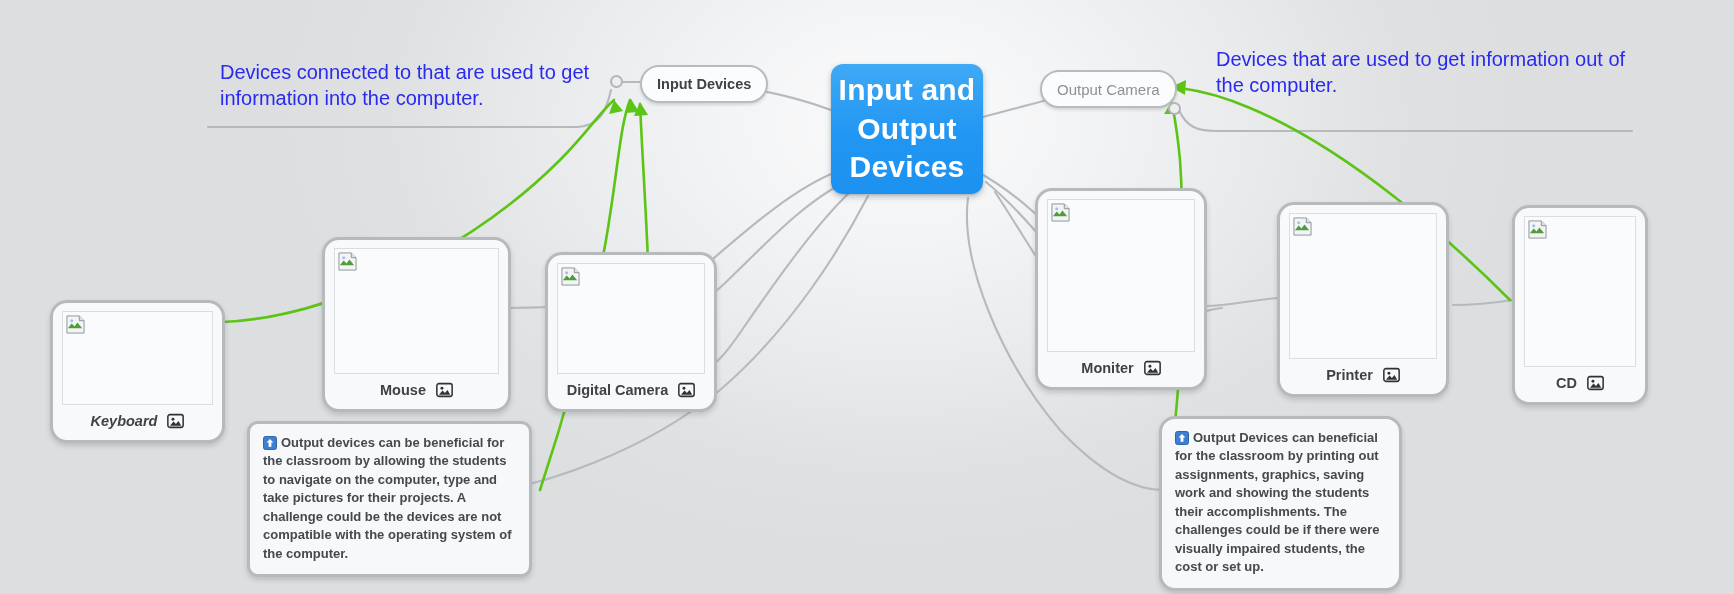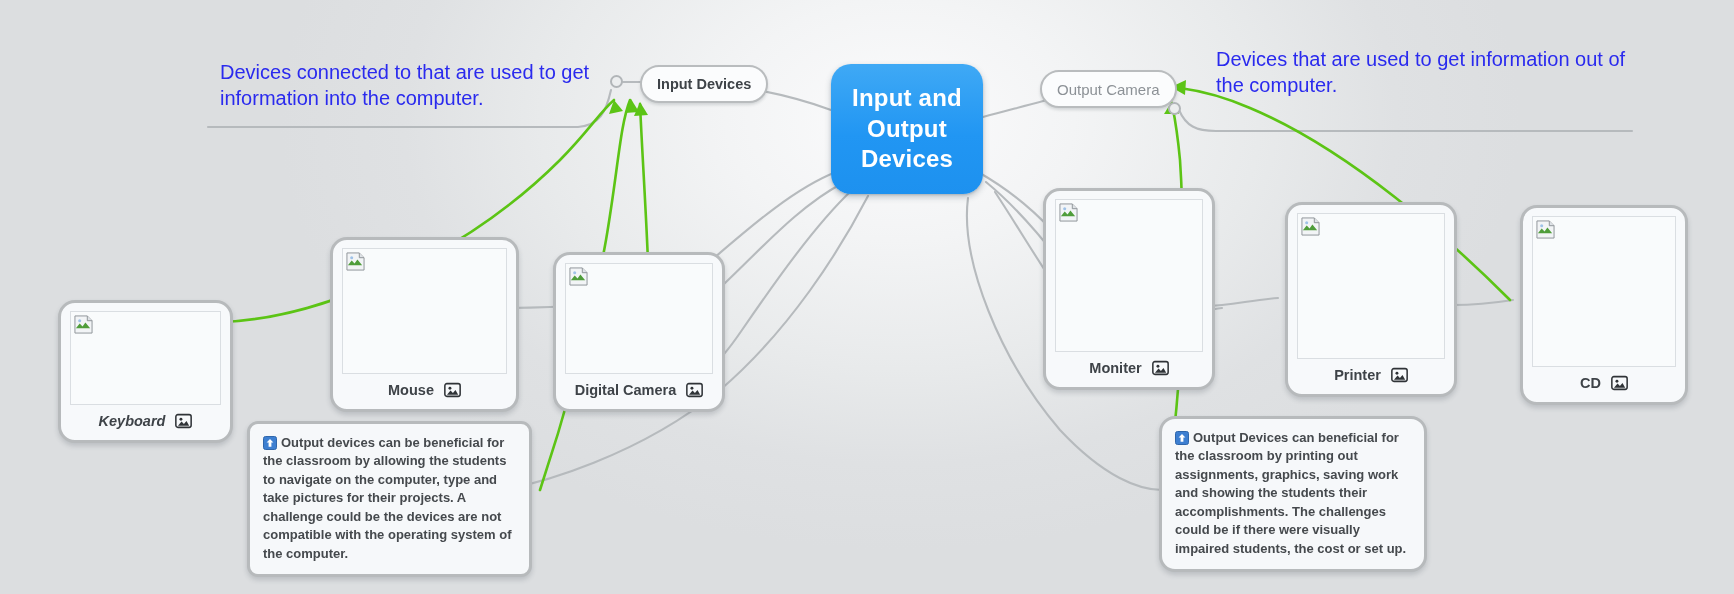--- a/index.html
+++ b/index.html
@@ -30,29 +30,29 @@
     pointer-events: none;
   }
 
   
   .central-node {
     position: absolute;
     left: 831px;
     top: 64px;
     width: 152px;
     height: 130px;
-    border-radius: 20px;
+    border-radius: 12px;
     background: linear-gradient(180deg, #3fa9f5 0%, #2196f3 55%, #1d91ef 100%);
     box-shadow: 0 3px 6px rgba(40,60,80,.28), 0 1px 2px rgba(40,60,80,.18);
     display: flex;
     align-items: center;
     justify-content: center;
     text-align: center;
     color: #ffffff;
-    font-size: 24px;
+    font-size: 30px;
     font-weight: bold;
     line-height: 1.28;
     letter-spacing: .2px;
     user-select: none;
   }
 
   
   .pill {
     position: absolute;
     height: 34px;
@@ -89,21 +89,20 @@
   .card {
     position: absolute;
     border-radius: 17px;
     background: #f7f9fb;
     border: 3px solid #b7babc;
     box-shadow: 0 3px 5px rgba(60,70,80,.2);
     box-sizing: border-box;
     display: flex;
     flex-direction: column;
     user-select: none;
-    margin-left: 8px;
   }
   .card .thumb {
     flex: 1 1 auto;
     margin: 8px 9px 0 9px;
     border: 1px solid #dadee2;
     background: #f9fbfc;
     position: relative;
     box-sizing: border-box;
   }
   .broken-img {
@@ -313,21 +312,21 @@
     <div class="caption">
       <span>Printer</span>
       <svg class="cap-icon" viewBox="0 0 20 18">
         <rect x="1" y="1.5" width="18" height="15" rx="2.4" fill="none" stroke="#2f3337" stroke-width="1.8"></rect>
         <circle cx="7" cy="7" r="1.7" fill="#2f3337"></circle>
         <path d="M3.5 14.5 l4.2 -5 l2.8 3 l3 -3.6 l3.2 5.6 z" fill="#2f3337"></path>
       </svg>
     </div>
   </div>
 
-  <div class="card" style="left:1512px; top:205px; width:168px; height:200px;">
+  <div class="card" style="left:1512px; top:205px; width:136px; height:200px;">
     <div class="thumb">
       <svg class="broken-img" viewBox="0 0 20 20">
         <path d="M1 1 h13 l5 5 v13 h-18 z" fill="#f2f4f6" stroke="#8d9297" stroke-width="1"></path>
         <path d="M14 1 v5 h5" fill="#dfe3e7" stroke="#8d9297" stroke-width="1"></path>
         <path d="M2 14 l4 -5 l3 3 l3 -4 l5 6 z" fill="#4f9d3a"></path>
         <circle cx="6" cy="6" r="1.6" fill="#9fc2e8"></circle>
       </svg>
     </div>
     <div class="caption">
       <span>CD</span>
@@ -339,20 +338,20 @@
     </div>
   </div>
 
   <div class="note" style="left:247px; top:421px; width:285px;border-radius:11px;">
     <svg class="note-icon" viewBox="0 0 14 14">
       <rect x="0.5" y="0.5" width="13" height="13" rx="2" fill="#3d7fd1" stroke="#2f66ab" stroke-width="1"></rect>
       <path d="M7 3 l3.4 3.6 h-2 v4.2 h-2.8 v-4.2 h-2 z" fill="#ffffff"></path>
     </svg><span>Output devices can be beneficial for the classroom by allowing the students to navigate on the computer, type and take pictures for their projects. A challenge could be the devices are not compatible with the operating system of the computer.</span>
   </div>
 
-  <div class="note" style="left:1159px; top:416px; width:268px;">
+  <div class="note" style="left:1159px; top:416px; width:243px;">
     <svg class="note-icon" viewBox="0 0 14 14">
       <rect x="0.5" y="0.5" width="13" height="13" rx="2" fill="#3d7fd1" stroke="#2f66ab" stroke-width="1"></rect>
       <path d="M7 3 l3.4 3.6 h-2 v4.2 h-2.8 v-4.2 h-2 z" fill="#ffffff"></path>
     </svg><span>Output Devices can beneficial for the classroom by printing out assignments, graphics, saving work and showing the students their accomplishments. The challenges could be if there were  visually impaired students, the cost or set up.</span>
   </div>
 
 </div>
 
 </body></html>

